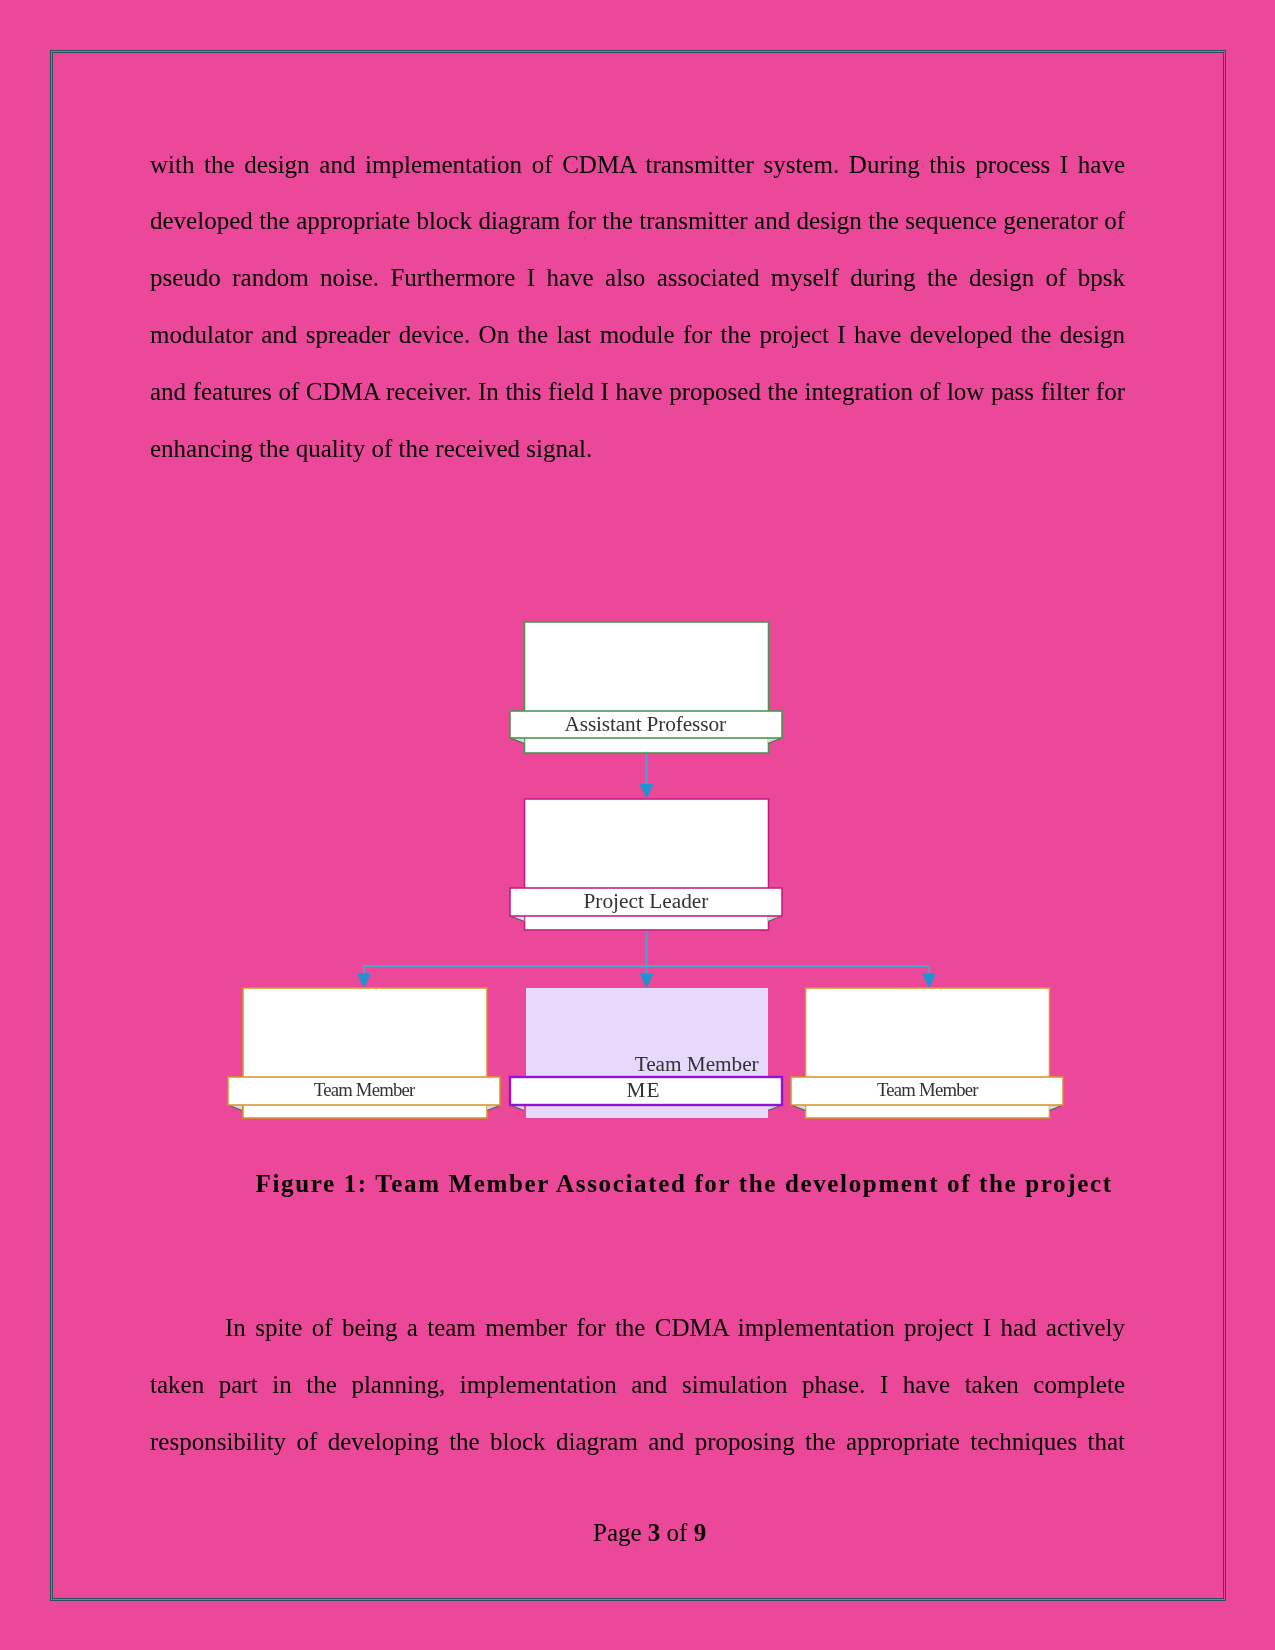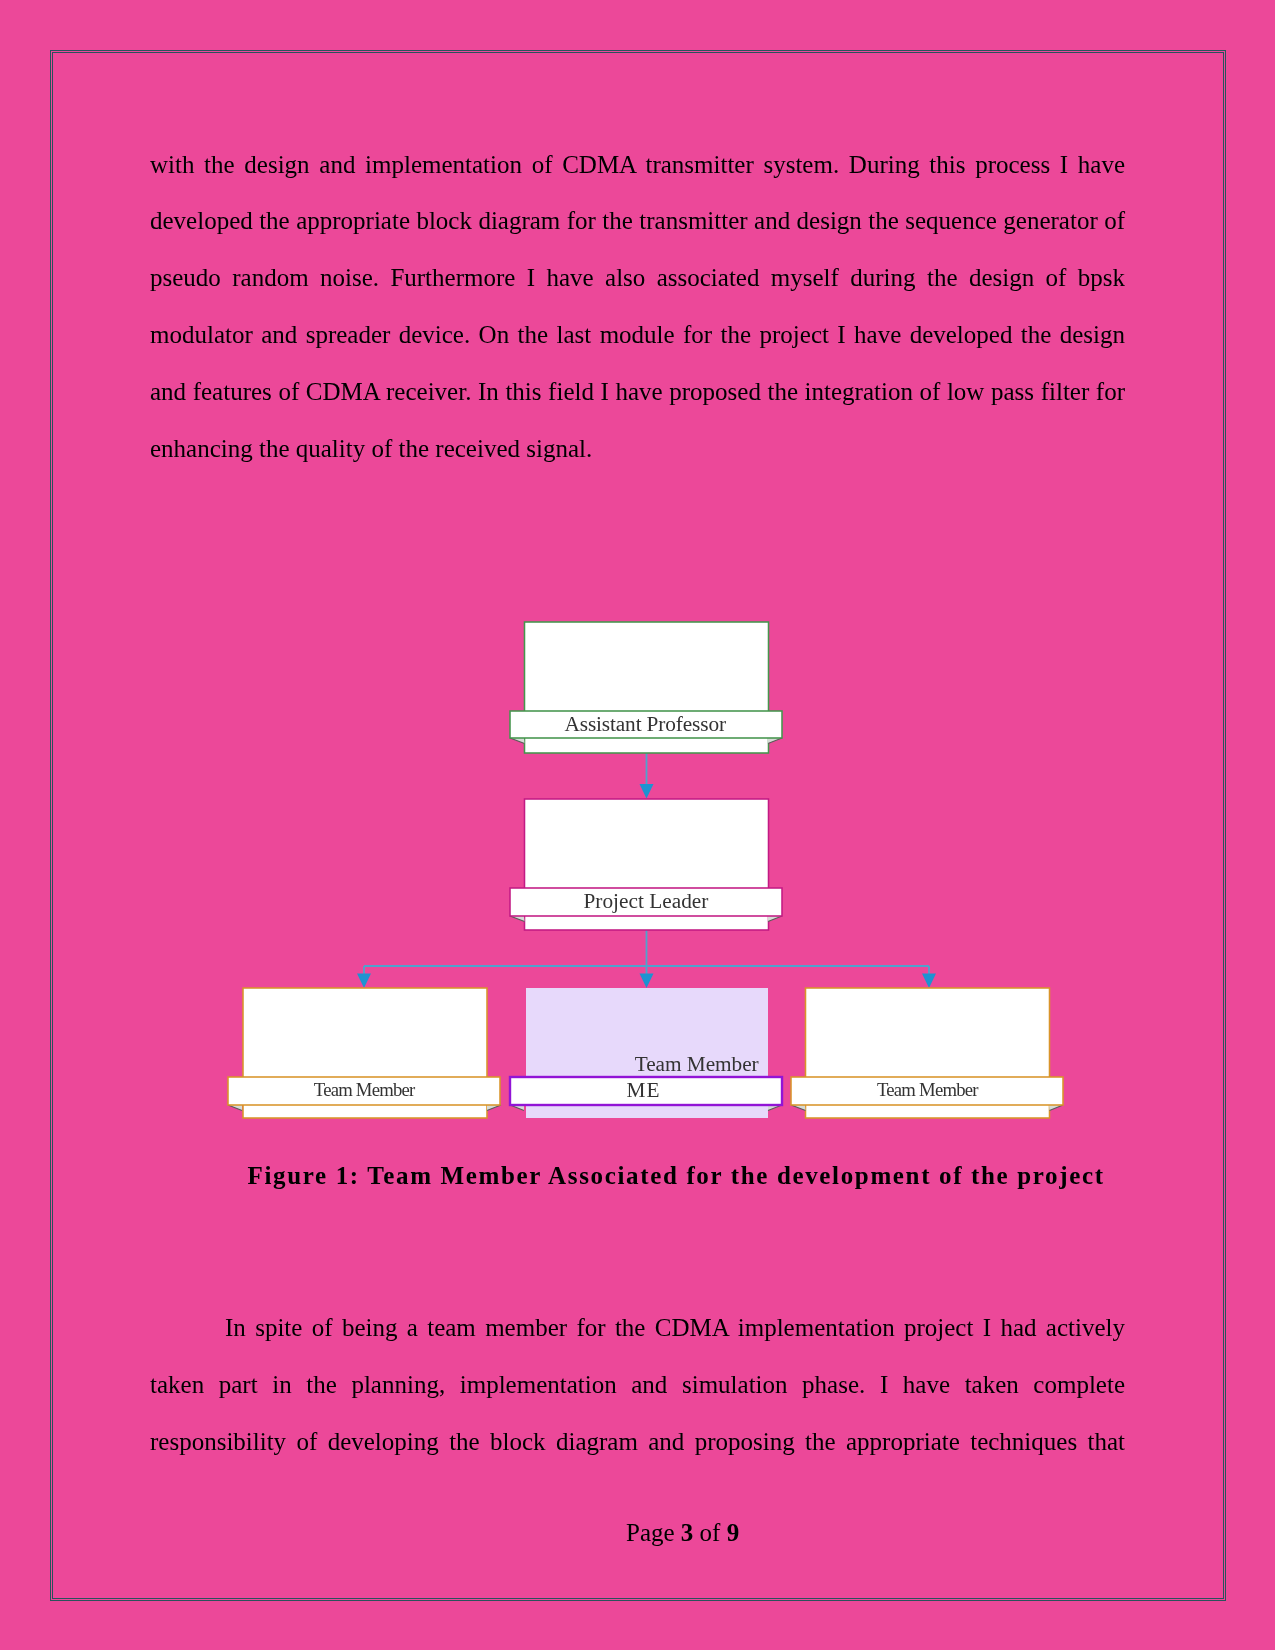--- a/index.html
+++ b/index.html
@@ -6,21 +6,21 @@
   body{width:1275px;height:1650px;font-family:"Liberation Serif",serif;}
   .page{position:relative;width:1275px;height:1650px;overflow:hidden;background:#ec4899;}
   .page-border{position:absolute;left:50px;top:50px;width:1176px;height:1551px;
     border:1px solid #2a525c;box-sizing:border-box;}
   .page-border:after{content:"";position:absolute;left:1px;top:1px;right:1px;bottom:1px;
     border:1px solid #2a525c;}
 
   p.body{position:absolute;transform:translateZ(0);font-size:25px;line-height:56.9px;text-align:justify;margin:0;color:#000;
      width:975px;left:150px;}
   .head{position:absolute;transform:translateZ(0);font-size:25px;font-weight:bold;color:#000;margin:0;}
-  .caption{position:absolute;transform:translateZ(0);font-size:25px;font-weight:bold;color:#000;margin:0;letter-spacing:1.65px;}
+  .caption{position:absolute;transform:translateZ(0);font-size:25px;font-weight:bold;color:#000;margin:8px;letter-spacing:1.65px;}
   .footer{position:absolute;transform:translateZ(0);font-size:25px;color:#000;margin:0;}
   .footer b{font-weight:bold;}
 
   
   .diagram{position:absolute;left:0;top:0;width:1275px;height:1650px;transform:translateZ(0);}
 </style>
 </head>
 <body>
 
 <div class="page">
@@ -90,14 +90,14 @@
       <rect x="791" y="1077" width="272" height="28" fill="#ffffff" stroke="#d9942a" stroke-width="1.55"></rect>
       <text x="877" y="1095.7" font-family="Liberation Serif, serif" font-size="18.7" textLength="101.5" lengthAdjust="spacing" fill="#333333">Team Member</text>
     </g>
   </svg>
 
   <div class="caption" style="left:247.5px;top:1161.5px">Figure 1: Team Member Associated for the development of the project</div>
 
 
   <p class="body" style="top:1300px;text-indent:75px;text-align-last:justify">In spite of being a team member for the CDMA implementation project I had actively taken part in the planning, implementation and simulation phase. I have taken complete responsibility of developing the block diagram and proposing the appropriate techniques that</p>
 
-  <div class="footer" style="left:626px;top:1518.5px;white-space:nowrap"><span>Page </span><b>3</b><span> of </span><b>9</b></div>
+  <div class="footer" style="left:593px;top:1518.5px;white-space:nowrap"><span>Page </span><b>3</b><span> of </span><b>9</b></div>
 </div>
 
 </body></html>

